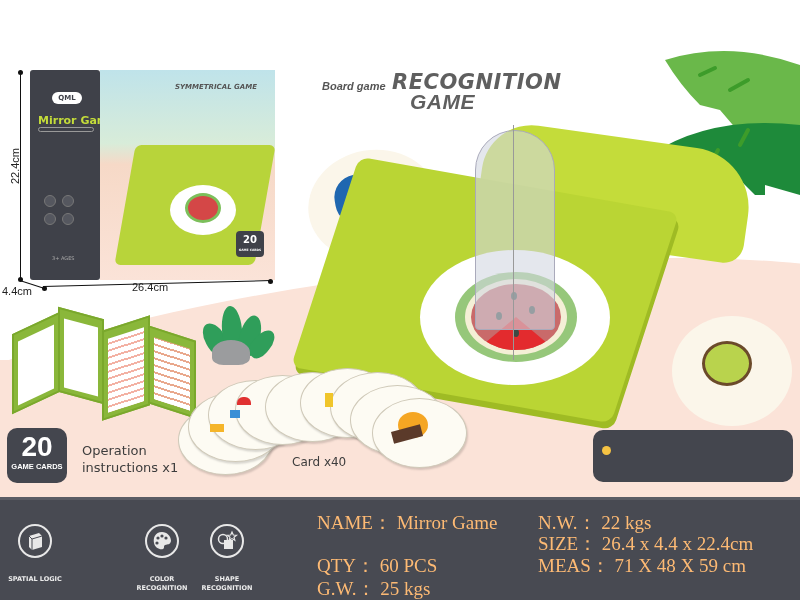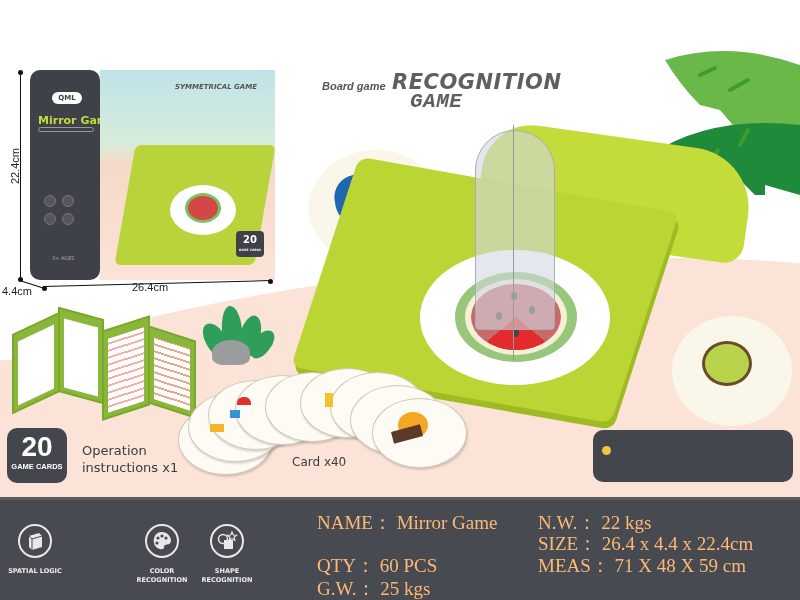--- a/index.html
+++ b/index.html
@@ -19,25 +19,25 @@
     position: absolute; left: 0; top: 360px; width: 800px; height: 140px; background: #fbe3d8;
   }
 
   
   .leaf { position: absolute; }
 
   
   .title-wrap { position: absolute; left: 322px; top: 70px; }
   .title-small { position: absolute; left: 0; top: 10px; font-family: "Liberation Sans", sans-serif; font-style: italic; font-weight: bold; font-size: 11px; color: #555; white-space: nowrap; }
   .title-big1 { position: absolute; left: 70px; top: 0; font-family: "DejaVu Sans", sans-serif; font-style: italic; font-weight: 900; font-size: 21px; color: #5f5f5f; letter-spacing: 0.5px; white-space: nowrap; }
-  .title-big2 { position: absolute; left: 88px; top: 20px; font-family: Liberation Mono, monospace; font-style: italic; font-weight: 900; font-size: 21px; color: #5f5f5f; letter-spacing: 0.5px; white-space: nowrap; }
+  .title-big2 { position: absolute; left: 88px; top: 20px; font-family: Liberation Sans, sans-serif; font-style: italic; font-weight: 900; font-size: 21px; color: #5f5f5f; letter-spacing: 0.5px; white-space: nowrap; }
 
   
   .box { position: absolute; left: 30px; top: 70px; width: 245px; height: 210px; }
-  .box-side { position: absolute; left: 0; top: 0; width: 70px; height: 210px; background: #3f4149; border-radius: 10px; }
+  .box-side { position: absolute; left: 0; top: 0; width: 70px; height: 210px; background: #3f4149; border-radius: 3px; }
   .box-side .logo { position: absolute; left: 22px; top: 22px; width: 30px; height: 12px; background: #fff; border-radius: 6px; color:#3f4149; font-size:7px; font-weight:bold; text-align:center; line-height:12px; }
   .box-side .mg { position: absolute; left: 8px; top: 44px; font-size: 11px; font-weight: bold; color: #c4dc3a; white-space: nowrap; }
   .box-side .sub { position: absolute; left: 8px; top: 57px; width: 56px; height: 5px; border: 1px solid #999; border-radius: 3px; }
   .box-side .icons { position: absolute; left: 14px; top: 125px; width: 44px; display: flex; flex-wrap: wrap; gap: 6px; }
   .box-side .icons span { width: 12px; height: 12px; border-radius: 50%; border: 1px solid #777; background: #55575f; display:block; }
   .box-side .age { position: absolute; left: 22px; top: 185px; font-size: 5px; color: #aaa; }
   .box-front { position: absolute; left: 70px; top: 0; width: 175px; height: 210px; background: linear-gradient(#bfe3ea 0%, #d8ecd9 35%, #f6d9c7 45%, #fbe3d8 100%); }
   .box-board { position: absolute; left: 95px; top: 75px; width: 140px; height: 120px; background: #b8d43a; border-radius: 6px; transform: skew(-10deg); }
   .box-disc { position: absolute; left: 140px; top: 115px; width: 66px; height: 50px; border-radius: 50%; background: #fff; }
   .box-melon { position: absolute; left: 155px; top: 123px; width: 36px; height: 30px; border-radius: 50%; background: #d44747; border: 3px solid #7cbf5b; }
@@ -87,21 +87,21 @@
   .op-text { position: absolute; left: 82px; top: 442px; font-family: "DejaVu Sans", sans-serif; font-size: 13px; line-height: 17px; color: #3d3d3d; }
   .card-text { position: absolute; left: 292px; top: 455px; font-family: "DejaVu Sans", sans-serif; font-size: 12px; color: #3d3d3d; white-space: nowrap; }
   .pill { position: absolute; left: 593px; top: 430px; width: 200px; height: 52px; background: #44464e; border-radius: 10px; color: #fff; }
   .pill .dot { position: absolute; left: 9px; top: 16px; width: 9px; height: 9px; border-radius: 50%; background: #f6c343; }
   .pill .txt { position: absolute; left: 24px; top: 8px; font-family: "DejaVu Sans", sans-serif; font-size: 10.5px; line-height: 18px; white-space: nowrap; }
 
   
   .footer { position: absolute; left: 0; top: 497px; width: 800px; height: 103px; background: #484a52; border-top: 3px solid #5a5c64; }
   .feat { position: absolute; top: 24px; width: 70px; text-align: center; }
   .feat .circ { width: 34px; height: 34px; border-radius: 50%; border: 2px solid #e8e8e8; margin: 0 auto; position: relative; }
-  .feat .lab { font-family: "DejaVu Sans", sans-serif; font-size: 6.5px; font-weight: bold; color: #ececec; line-height: 9px; margin-top: 9px; }
+  .feat .lab { font-family: "DejaVu Sans", sans-serif; font-size: 6.5px; font-weight: bold; color: #ececec; line-height: 9px; margin-top: 17px; }
   .spec { position: absolute; font-family: Liberation Serif, serif; font-size: 19px; color: #fdba74; white-space: nowrap; }
 </style>
 </head>
 <body>
 
 <div class="stage">
   <div class="peach-band"></div>
   <div class="peach-band2"></div>
 
   <svg class="leaf" style="left:640px;top:35px" width="160" height="160" viewBox="0 0 160 160">

